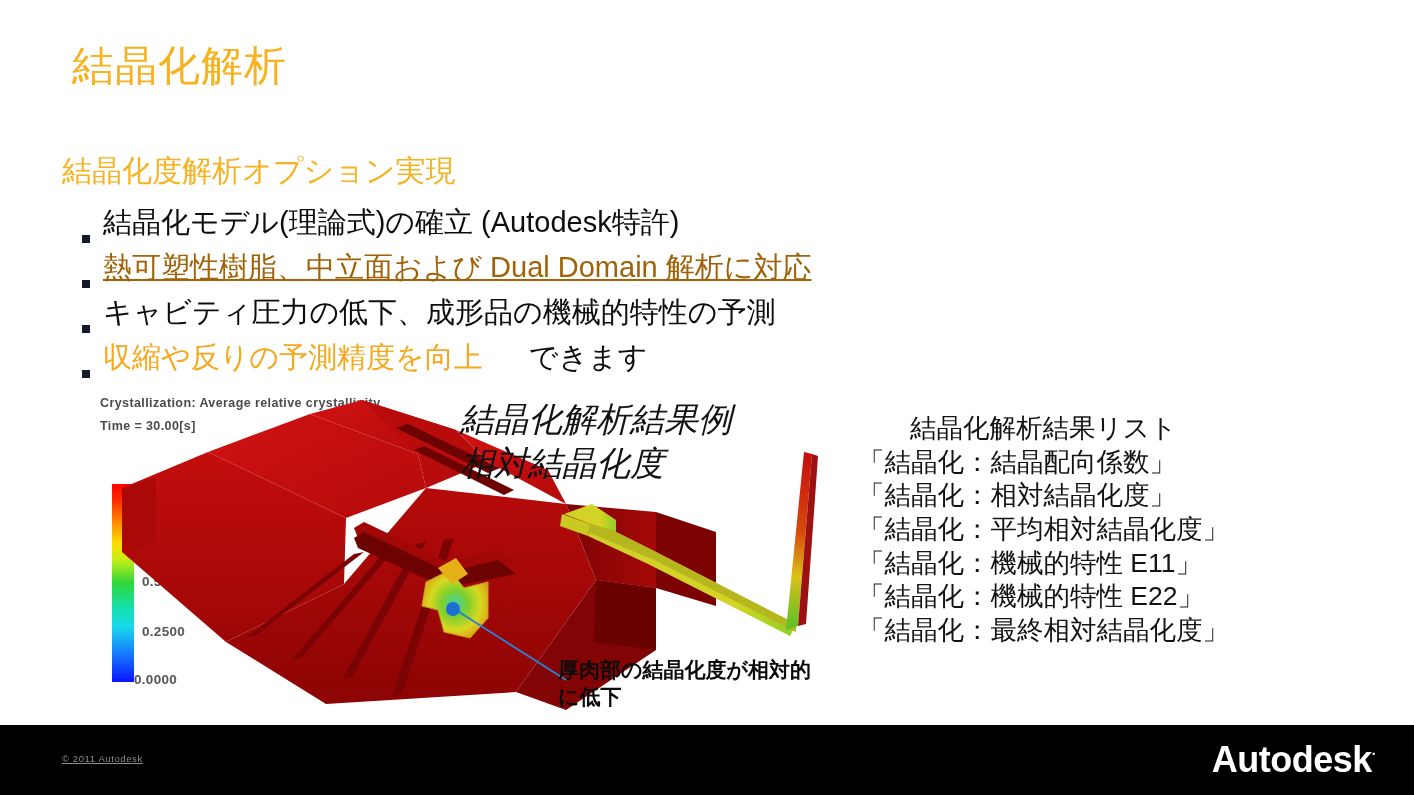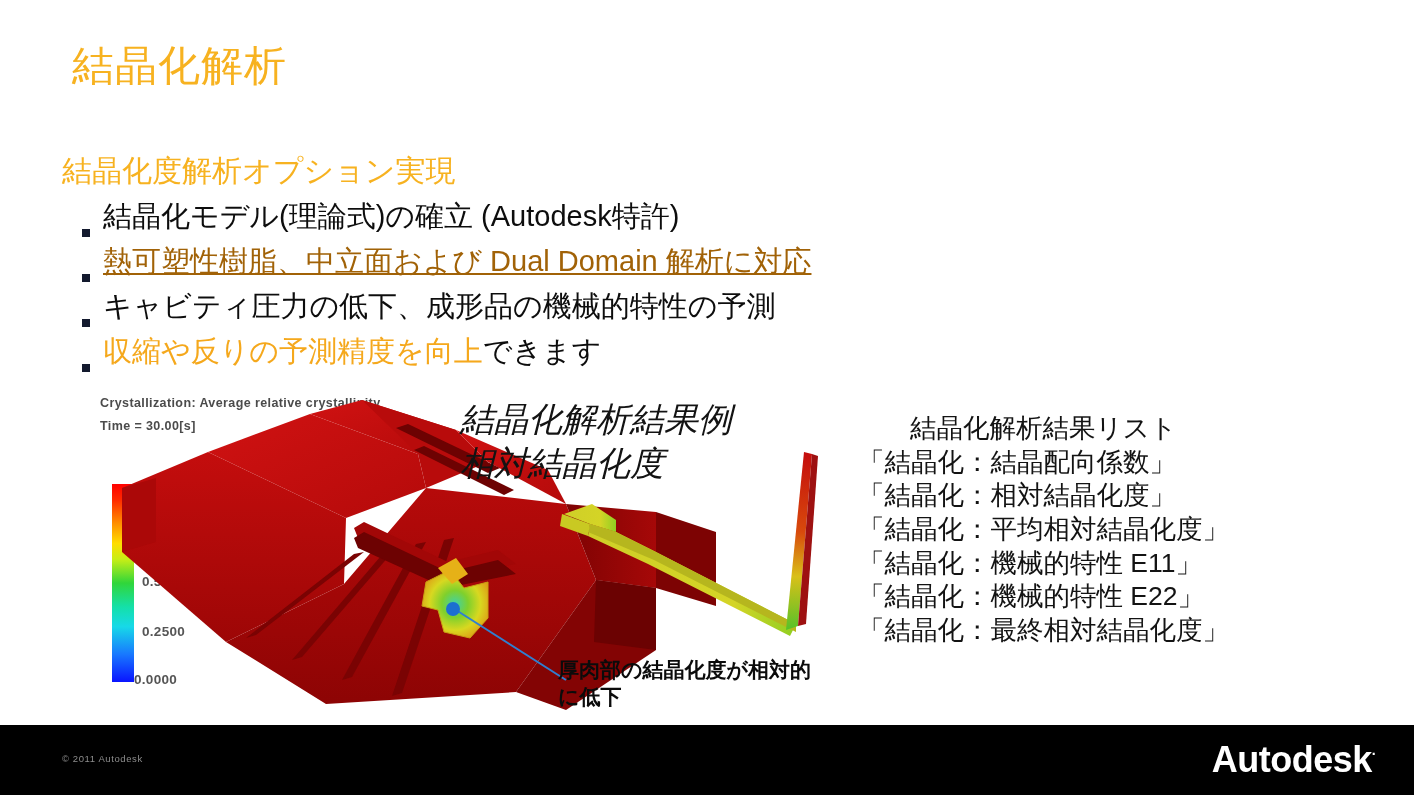--- a/index.html
+++ b/index.html
@@ -41,21 +41,21 @@
     position: absolute;
     left: 62px;
     top: 152px;
     width: 830px;
   }
   .lead-line {
     font-size: 30px;
     line-height: 1.25;
     color: #f7b220;
     white-space: nowrap;
-    margin-bottom: 6px;
+    margin-bottom: 12px;
   }
   .bullet-list {
     list-style: none;
     margin: 0;
     padding: 0;
   }
   .bullet-row {
     display: flex;
     align-items: flex-end;
     margin: 0 0 4px 0;
@@ -78,20 +78,21 @@
   .bullet-text.red {
     color: #a16207;
     text-decoration: underline;
     text-underline-offset: 2px;
   }
   .bullet-text .amber {
     color: #f5a81c;
   }
   .bullet-text .plain {
     color: #0d0d0d;
+    margin-left: 46px;
   }
 
   
   #figure {
     position: absolute;
     left: 96px;
     top: 392px;
     width: 760px;
     height: 340px;
   }
@@ -195,20 +196,21 @@
     background: #000000;
   }
   #footer-copy {
     position: absolute;
     left: 62px;
     top: 28px;
     font-size: 9.5px;
     color: #8d8d8d;
     letter-spacing: .6px;
     white-space: nowrap;
+    text-decoration: underline;
   }
   #footer-logo {
     position: absolute;
     right: 38px;
     top: 14px;
     font-size: 36px;
     font-weight: 700;
     color: #ffffff;
     letter-spacing: -.5px;
     white-space: nowrap;

